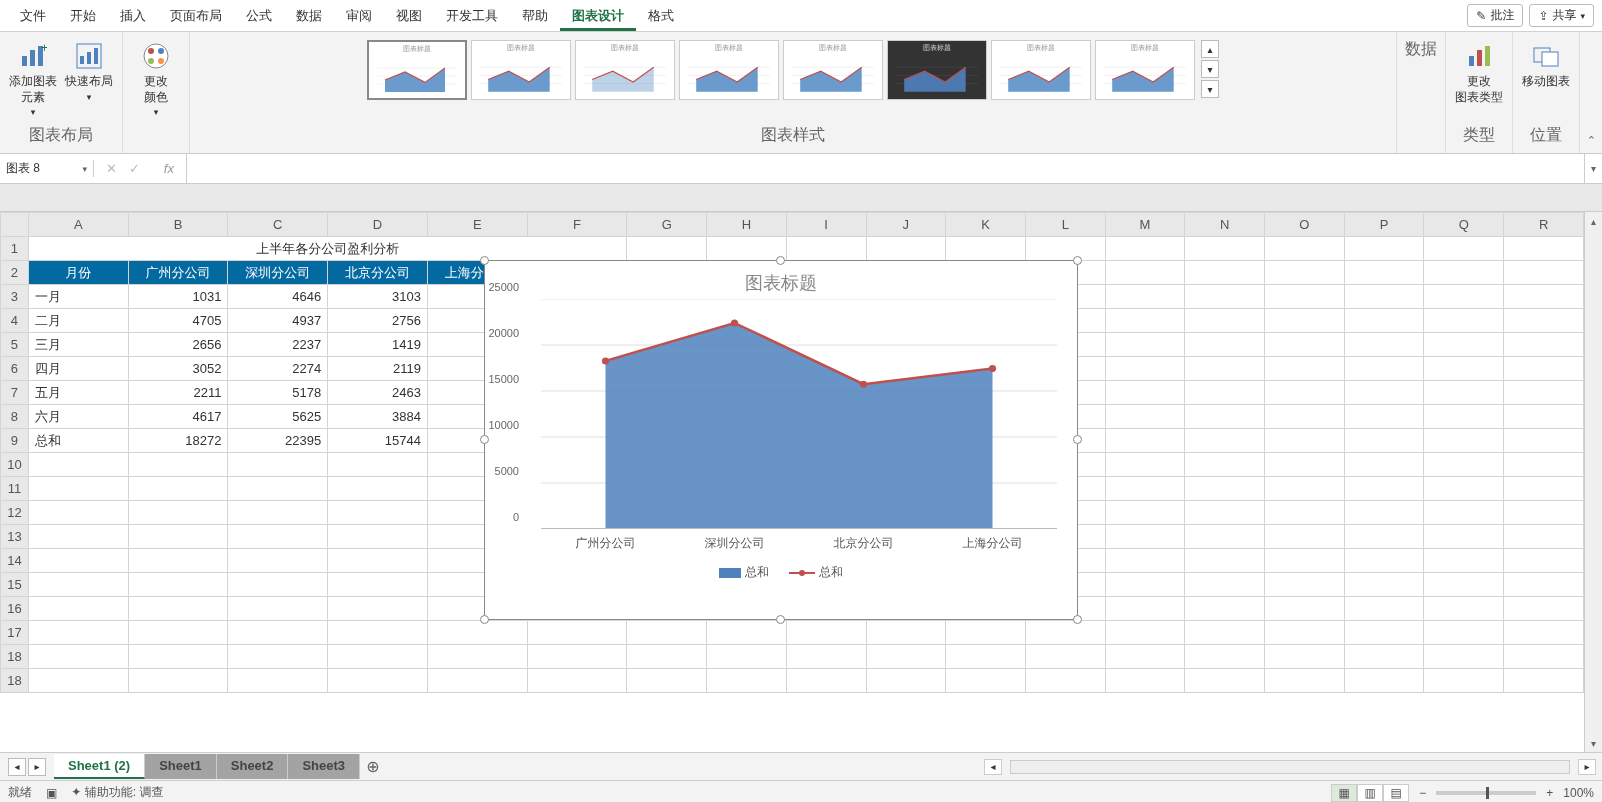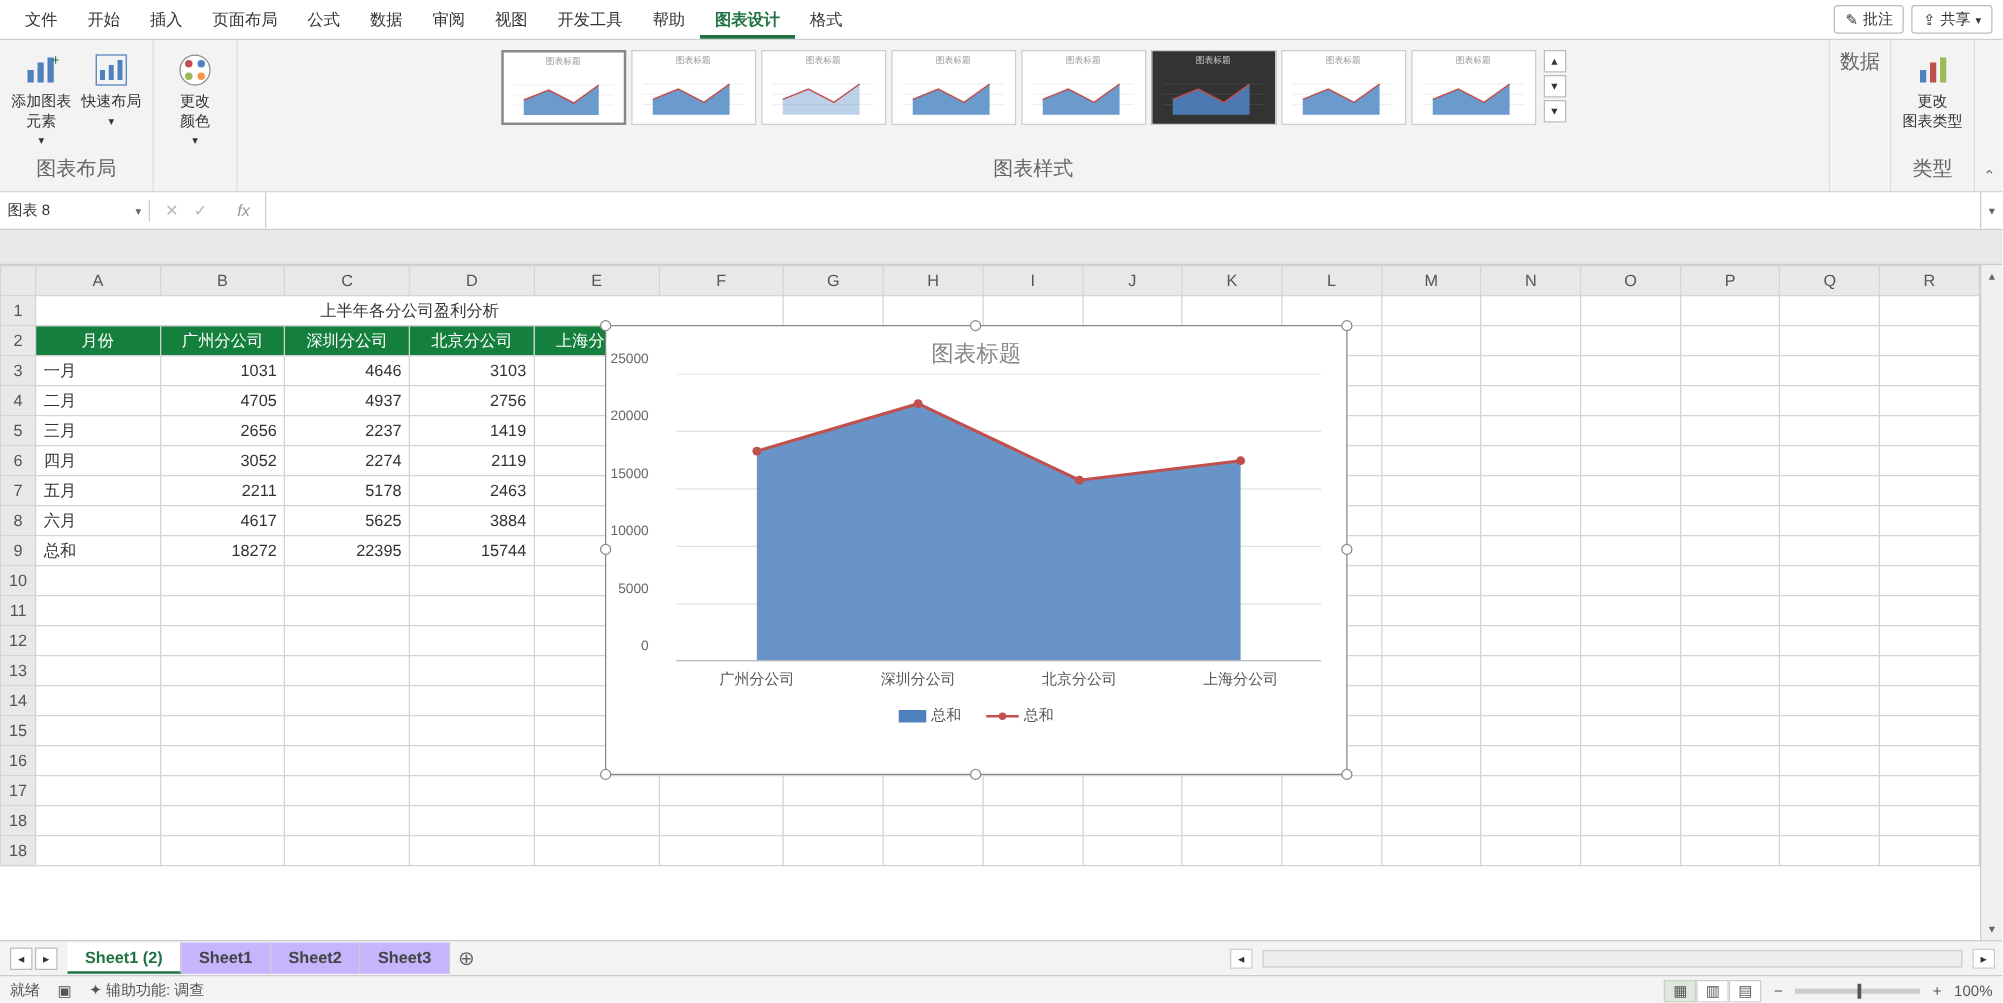--- a/index.html
+++ b/index.html
@@ -22,42 +22,42 @@
 .big-btn.disabled { color: #aaa; }
 .styles-gallery { display: flex; gap: 4px; align-items: center; }
 .style-thumb { width: 100px; height: 60px; border: 1px solid #ccc; background: #fff; position: relative; cursor:pointer; overflow:hidden;}
 .style-thumb.sel { border: 2px solid #888; }
 .style-thumb.dark { background: #333; }
 .gallery-nav { display: flex; flex-direction: column; gap:2px; }
 .gallery-nav div { width: 18px; height: 18px; border: 1px solid #bbb; background:#fff; font-size:10px; display:flex; align-items:center; justify-content:center; cursor:pointer;}
 
 
 .namebar { display: flex; align-items: center; height: 30px; border-bottom: 1px solid #ccc; background: #fff; }
-.name-box { width: 120px; border-right: 1px solid #ccc; padding: 0 6px; display: flex; align-items: center; justify-content: space-between; font-size: 12px; }
+.name-box { width: 94px; border-right: 1px solid #ccc; padding: 0 6px; display: flex; align-items: center; justify-content: space-between; font-size: 12px; }
 .name-box .dd { font-size: 9px; color:#666; }
 .fx-controls { display: flex; align-items: center; gap: 12px; padding: 0 12px; color: #999; }
 .fx-box { flex: 1; border-left: 1px solid #ccc; height: 100%; padding-left:8px; display:flex; align-items:center;}
 .fx-scroll { width:18px; border-left:1px solid #ccc; height:100%; display:flex; align-items:center; justify-content:center; color:#666; font-size:10px;}
 
 
 .gap-row { height: 28px; background: #e8e8e8; border-bottom: 1px solid #ccc; }
 
 
 .sheet-area { position: relative; height: 540px; display: flex; }
 .grid-wrap { flex:1; overflow:hidden; position:relative;}
 table.grid { border-collapse: collapse; table-layout: fixed;}
 table.grid th, table.grid td { border: 1px solid #d4d4d4; height: 24px; font-size: 13px; font-weight: normal; }
 table.grid th { background: #e8e8e8; text-align: center; color: #555; }
 th.rowhdr { width: 28px; background: #e8e8e8; }
 th.colhdr { width: 80px; }
 th.colhdr.wide { width: 100px; }
 td { text-align: right; padding: 0 6px; background:#fff;}
 td.textl { text-align: left; }
 .title-cell { font-size: 26px; font-weight: bold; text-align: center; background:#fff;}
-.hdr-row td { background: #15803d; color: #fff; text-align: center; }
+.hdr-row td { background: #0369a1; color: #fff; text-align: center; }
 .vscroll { width:18px; background:#f0f0f0; border-left:1px solid #ccc; display:flex; flex-direction:column; align-items:center; }
 .vscroll .arr { height:18px; width:100%; display:flex; align-items:center; justify-content:center; font-size:10px; color:#666;}
 
 
 .chart-box { position: absolute; left: 484px; top: 48px; width: 594px; height: 360px; background: #fff; border: 1px solid #888; }
 .handle { position: absolute; width: 9px; height: 9px; background: #fff; border: 1.5px solid #888; border-radius: 50%; }
 .h-tl{left:-5px;top:-5px;} .h-tr{right:-5px;top:-5px;} .h-bl{left:-5px;bottom:-5px;} .h-br{right:-5px;bottom:-5px;}
 .h-tm{left:calc(50% - 5px);top:-5px;} .h-bm{left:calc(50% - 5px);bottom:-5px;}
 .h-ml{left:-5px;top:calc(50% - 5px);} .h-mr{right:-5px;top:calc(50% - 5px);}
 .chart-title { text-align: center; color: #888; font-size: 18px; padding: 10px 0 4px; }
@@ -69,21 +69,21 @@
 .legend { display: flex; justify-content: center; gap: 20px; margin-top: 12px; font-size: 12px; color: #555; align-items:center;}
 .leg-box { width: 22px; height: 10px; background: #4f81bd; display: inline-block; margin-right: 4px; vertical-align: middle;}
 .leg-line { width: 26px; height: 2px; background: #c0504d; display: inline-block; position: relative; margin-right: 4px; vertical-align: middle;}
 .leg-line::after { content:""; position:absolute; left:50%; top:50%; width:6px; height:6px; background:#c0504d; border-radius:50%; transform:translate(-50%,-50%);}
 
 
 .tabstrip { display: flex; align-items: center; height: 28px; border-top: 1px solid #ccc; background: #f3f3f3; }
 .tab-nav { display: flex; gap: 2px; padding: 0 8px; }
 .tab-nav div { width: 18px; height: 18px; border: 1px solid #bbb; background: #fff; font-size: 10px; display:flex; align-items:center; justify-content:center;}
 .tabs { display: flex; font-weight: bold; }
-.tab { padding: 4px 14px; border-right: 1px solid #ccc; background: #c4b5fd; font-size: 13px; color:#444; cursor:pointer;}
+.tab { padding: 4px 14px; border-right: 1px solid #ccc; background: #a3a3a3; font-size: 13px; color:#444; cursor:pointer;}
 .tab.active { background: #fff; border-bottom: 2px solid #217346; color:#217346;}
 .tab-add { width:26px; display:flex; align-items:center; justify-content:center; color:#666; font-size:16px; cursor:pointer;}
 .hscroll { flex:1; display:flex; align-items:center; padding:0 6px; gap:4px; justify-content:flex-end;}
 .hscroll .track { flex:0 0 560px; height:14px; background:#eee; border:1px solid #ccc; margin:0 4px;}
 .hscroll .arr { width:18px; height:16px; border:1px solid #ccc; background:#fff; font-size:10px; display:flex; align-items:center; justify-content:center;}
 
 
 .statusbar { display:flex; align-items:center; height:24px; background:#f3f3f3; border-top:1px solid #ccc; font-size:12px; color:#555; padding:0 8px; gap:14px;}
 .statusbar .right { margin-left:auto; display:flex; align-items:center; gap:10px;}
 .view-btns { display:flex; }
@@ -283,20 +283,34 @@
               <rect x="20" y="4" width="5" height="20" fill="#9bbb59"></rect>
             </svg>
           </div>
         <span style="white-space:pre-line;">更改
 图表类型</span>
       </div>
     </div>
     <div class="label">类型</div>
   </div>
 
+  <div class="ribbon-group">
+    <div class="tools">
+      <div class="big-btn">
+        <div class="icon">
+            <svg width="28" height="28">
+              <rect x="2" y="6" width="16" height="14" fill="none" stroke="#4f81bd"></rect>
+              <rect x="10" y="10" width="16" height="14" fill="#fff" stroke="#4f81bd"></rect>
+            </svg>
+          </div>
+        <span>移动图表</span>
+      </div>
+    </div>
+    <div class="label">位置</div>
+  </div>
   <div style="width:22px; position:relative;">
       <span style="position:absolute; bottom:6px; right:6px; font-size:11px; color:#666;">⌃</span>
     </div>
 </div>
 
 <div class="namebar">
   <div class="name-box">
       <span>图表 8</span>
       <span class="dd">▾</span>
     </div>

